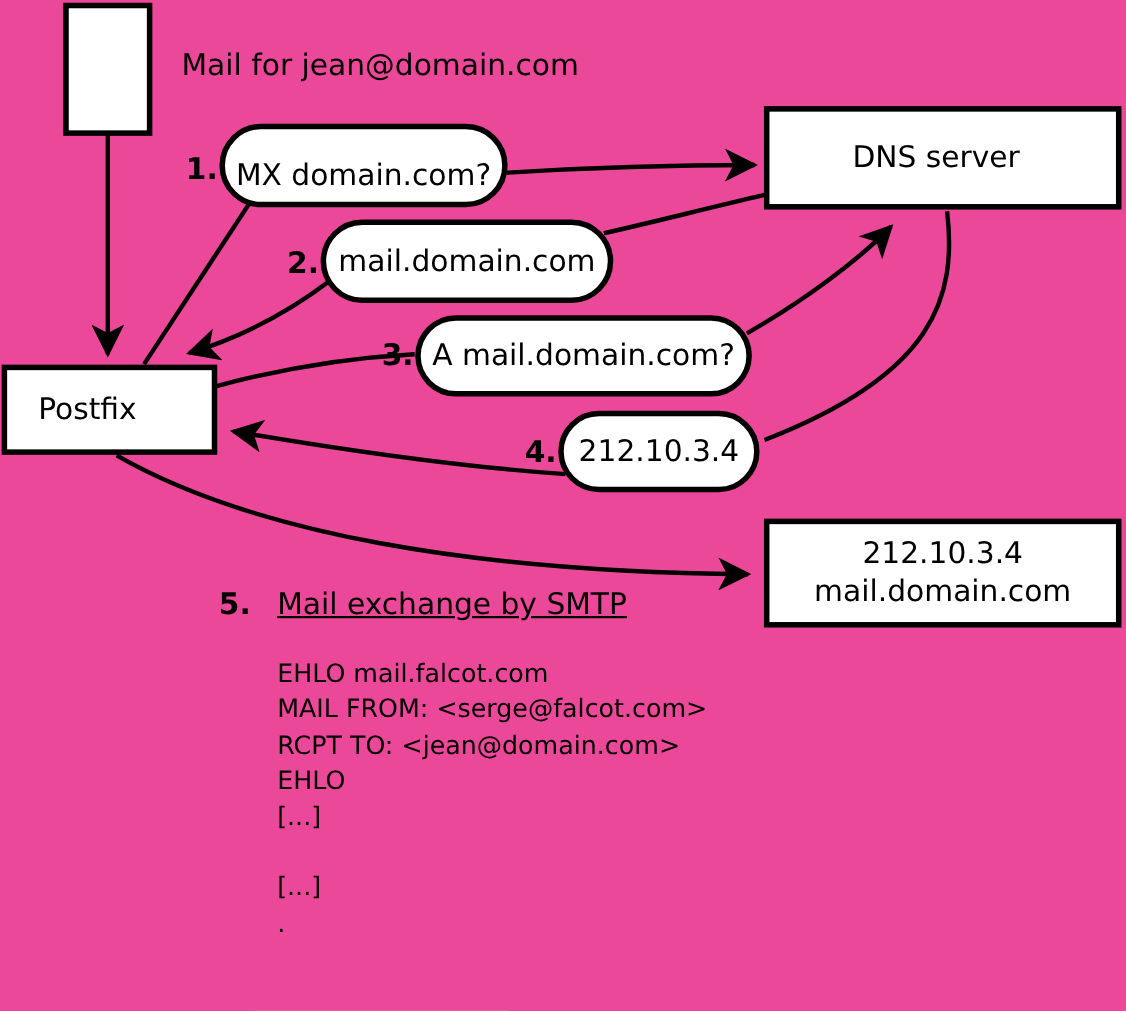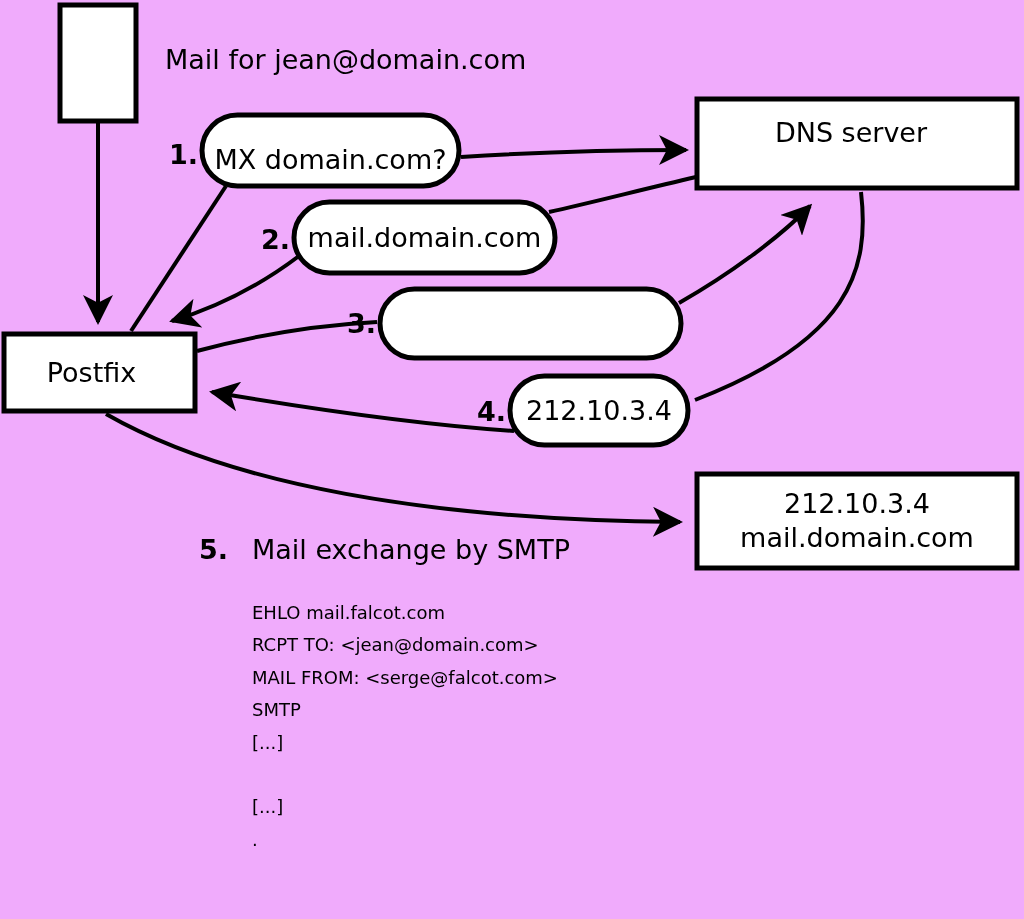--- a/index.html
+++ b/index.html
@@ -1,32 +1,32 @@
 <!DOCTYPE html>
 <html><head>
 <meta charset="utf-8">
 <style>
   html, body { margin: 0; padding: 0; background: #fff; }
   #canvas {
     position: relative;
     width: 1024px;
     height: 919px;
-    background: #f0abfc;
+    background: #ec4899;
     font-family: "DejaVu Sans", sans-serif;
     color: #000000;
     overflow: hidden;
   }
   #wires { position: absolute; left: 0; top: 0; width: 1024px; height: 919px; }
   .txt { position: absolute; font-size: 27px; line-height: 32px; white-space: nowrap; }
   .center {
     display: flex; align-items: center; justify-content: center;
     text-align: center;
   }
   .num { font-weight: bold; text-align: right; }
-  .smtp-line { height: 32.4px; line-height: 32.4px; font-size: 18px; white-space: pre; }
+  .smtp-line { height: 32.4px; line-height: 32.4px; font-size: 23px; white-space: pre; }
   .result-line { line-height: 34px; }
 </style>
 </head>
 <body>
 
 <div id="canvas">
 
   <svg id="wires" width="1024" height="919" viewBox="0 0 1024 919" xmlns="http://www.w3.org/2000/svg">
     <defs>
       <marker id="ah" viewBox="0 0 10 10" refX="9" refY="5" markerWidth="7.5" markerHeight="7.5" orient="auto-start-reverse" markerUnits="strokeWidth">
@@ -61,40 +61,41 @@
 
   <div class="txt" style="left:165px; top:44px;">Mail for jean@domain.com</div>
 
   <div class="txt num" style="left:128px; top:139px; width:70px;">1.</div>
   <div class="txt center" style="left:200px; top:113px; width:261px; height:94px;">MX domain.com?</div>
 
   <div class="txt num" style="left:220px; top:224px; width:70px;">2.</div>
   <div class="txt center" style="left:292px; top:200px; width:265px; height:75px;">mail.domain.com</div>
 
   <div class="txt num" style="left:306px; top:308px; width:70px;">3.</div>
+  <div class="txt center" style="left:378px; top:287px; width:305px; height:73px;">A mail.domain.com?</div>
 
   <div class="txt num" style="left:436px; top:396px; width:70px;">4.</div>
   <div class="txt center" style="left:508px; top:374px; width:182px; height:73px;">212.10.3.4</div>
 
-  <div class="txt center" style="left:695px; top:86px; width:312px; height:93px;">DNS server</div>
+  <div class="txt center" style="left:695px; top:97px; width:312px; height:93px;">DNS server</div>
 
-  <div class="txt center" style="left:14px; top:332px; width:155px; height:81px;">Postfix</div>
+  <div class="txt center" style="left:2px; top:332px; width:155px; height:81px;">Postfix</div>
 
   <div class="txt center" style="left:695px; top:472px; width:324px; height:98px; flex-direction:column;">
     <div class="result-line">212.10.3.4</div>
     <div class="result-line">mail.domain.com</div>
   </div>
 
   <div class="txt num" style="left:160px; top:534px; width:68px;">5.</div>
-  <div class="txt" style="left:252px; top:534px;">Mail exchange by SMTP</div>
+  <div class="txt" style="left:252px; top:534px;text-decoration:underline;">Mail exchange by SMTP</div>
 
   <div style="position:absolute; left:252px; top:597px;">
     <div class="smtp-line">EHLO mail.falcot.com</div>
+    <div class="smtp-line">MAIL FROM: &lt;serge@falcot.com&gt;</div>
     <div class="smtp-line">RCPT TO: &lt;jean@domain.com&gt;</div>
-    <div class="smtp-line">MAIL FROM: &lt;serge@falcot.com&gt;</div>
-    <div class="smtp-line">SMTP</div>
+    <div class="smtp-line">EHLO</div>
     <div class="smtp-line">[...]</div>
     <div class="smtp-line"></div>
     <div class="smtp-line">[...]</div>
     <div class="smtp-line">.</div>
   </div>
 
 </div>
 
 </body></html>

